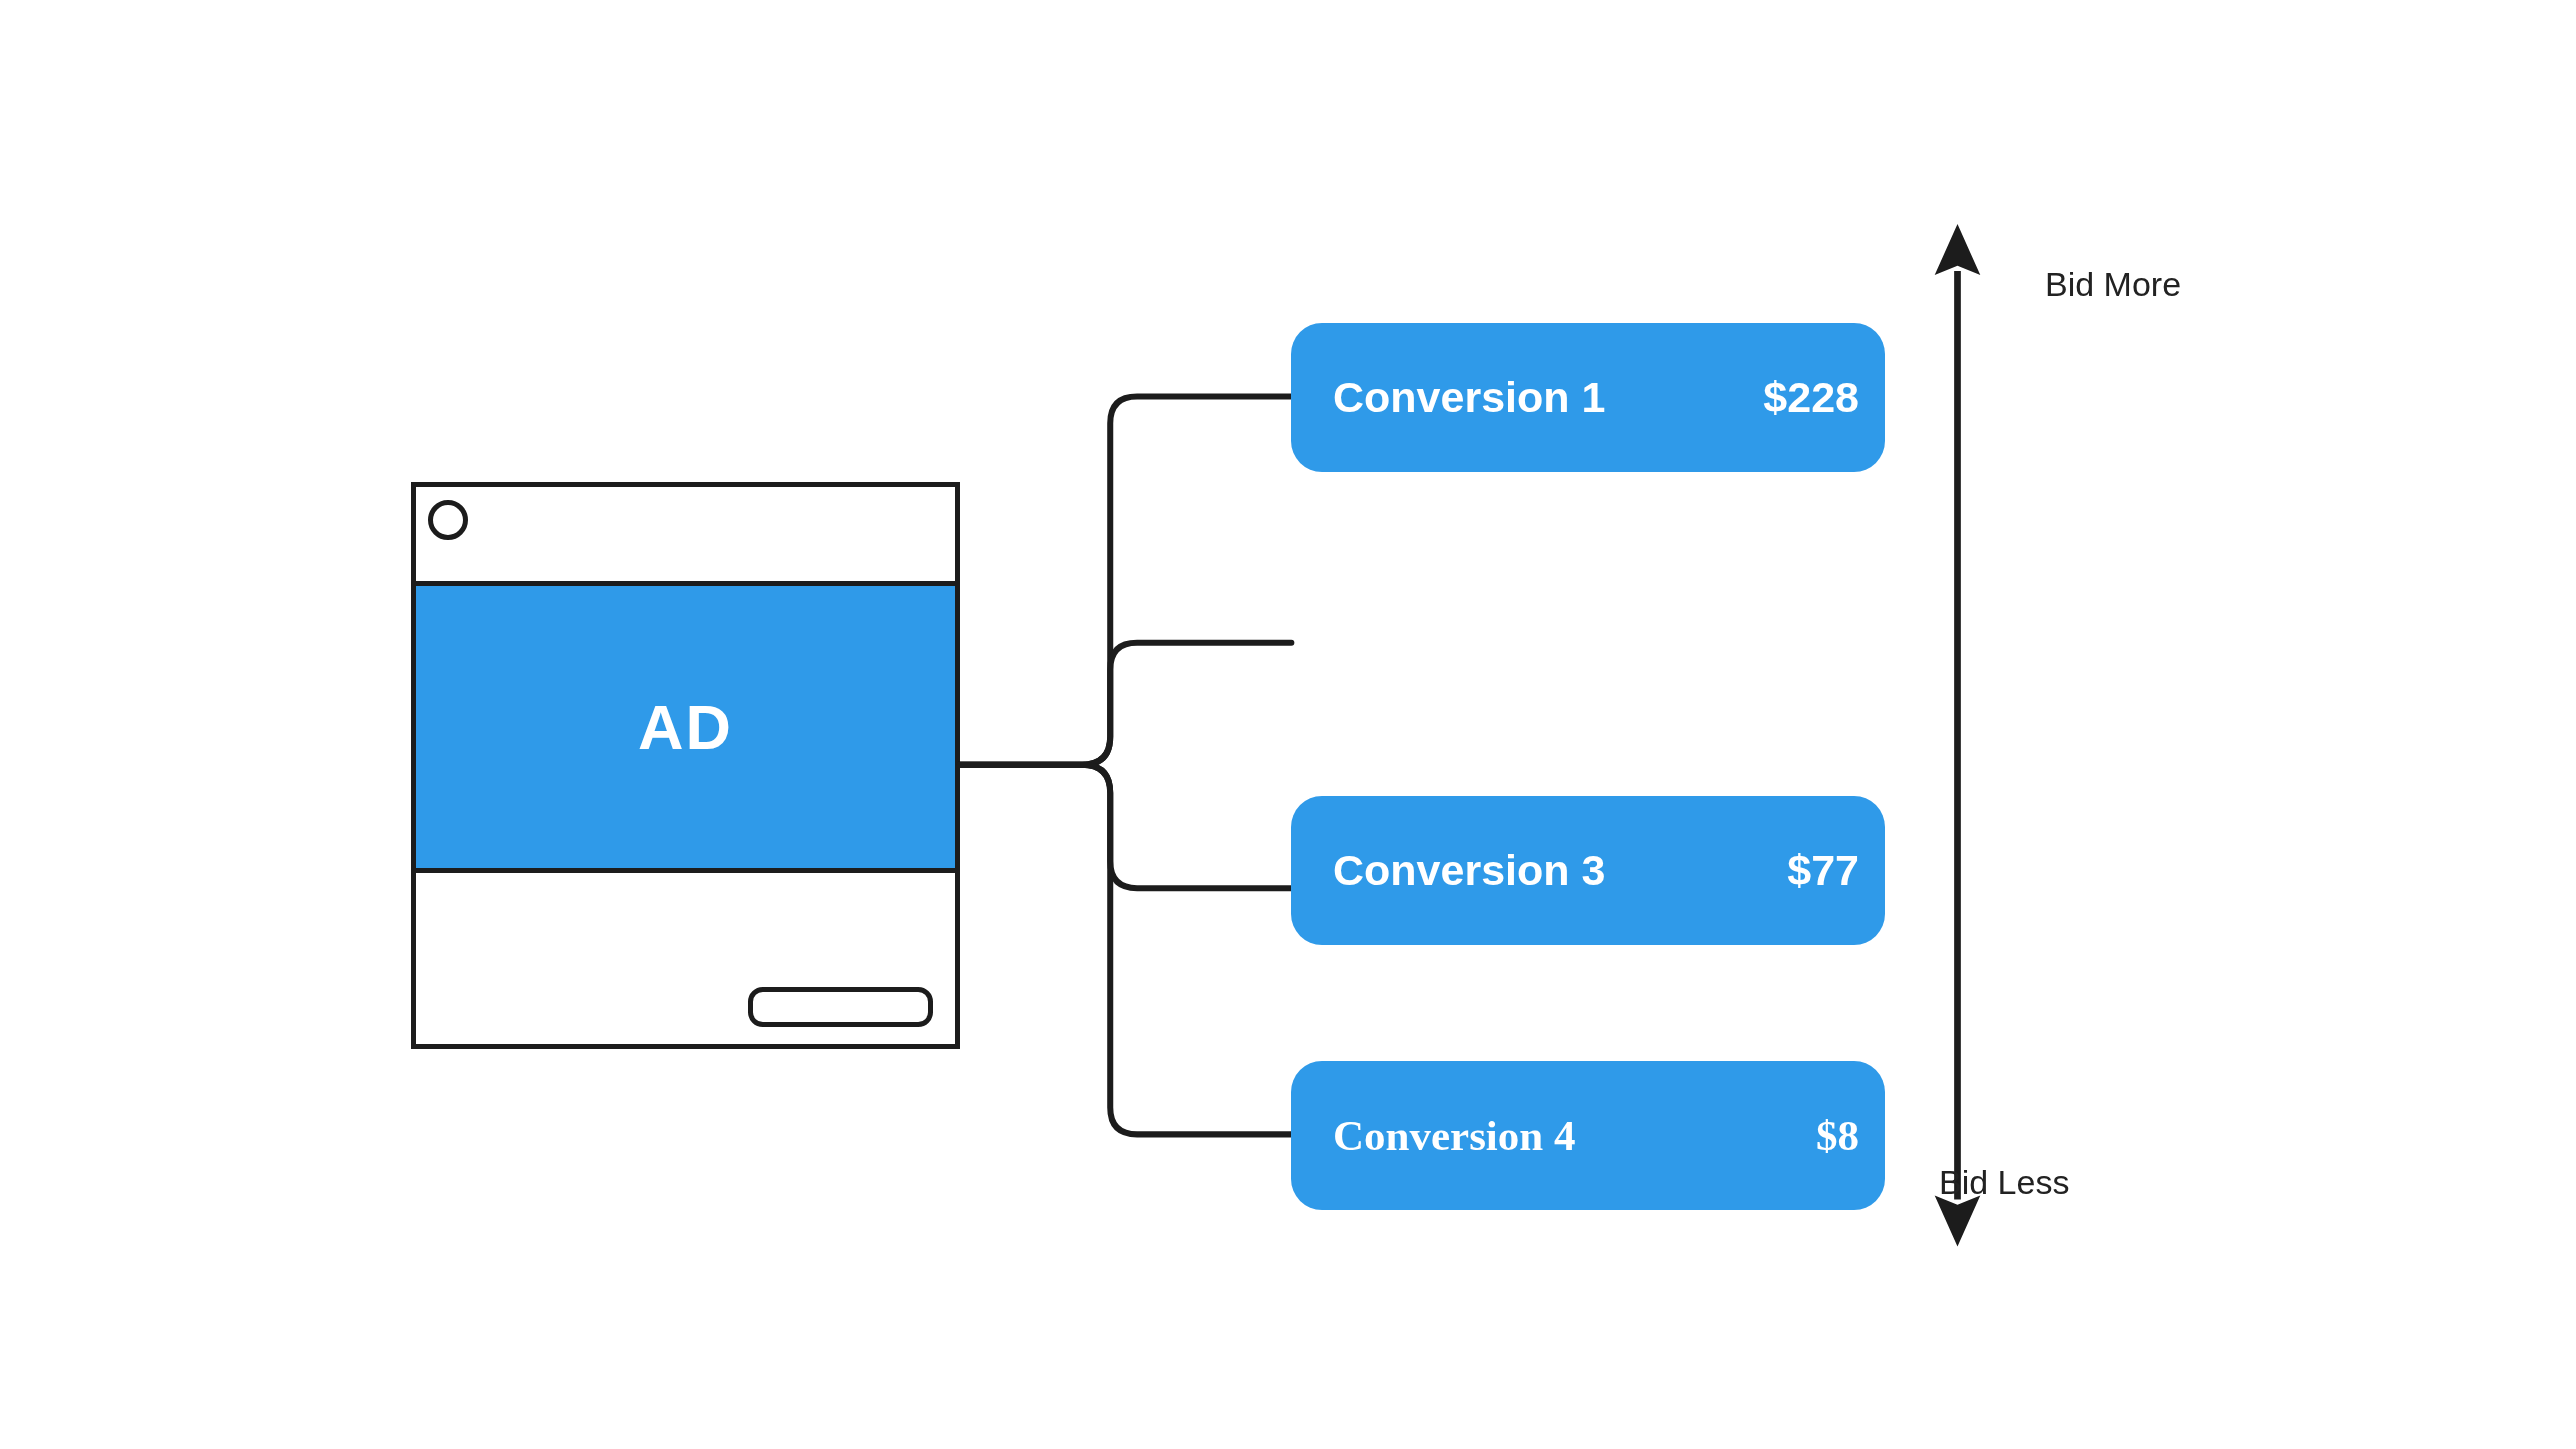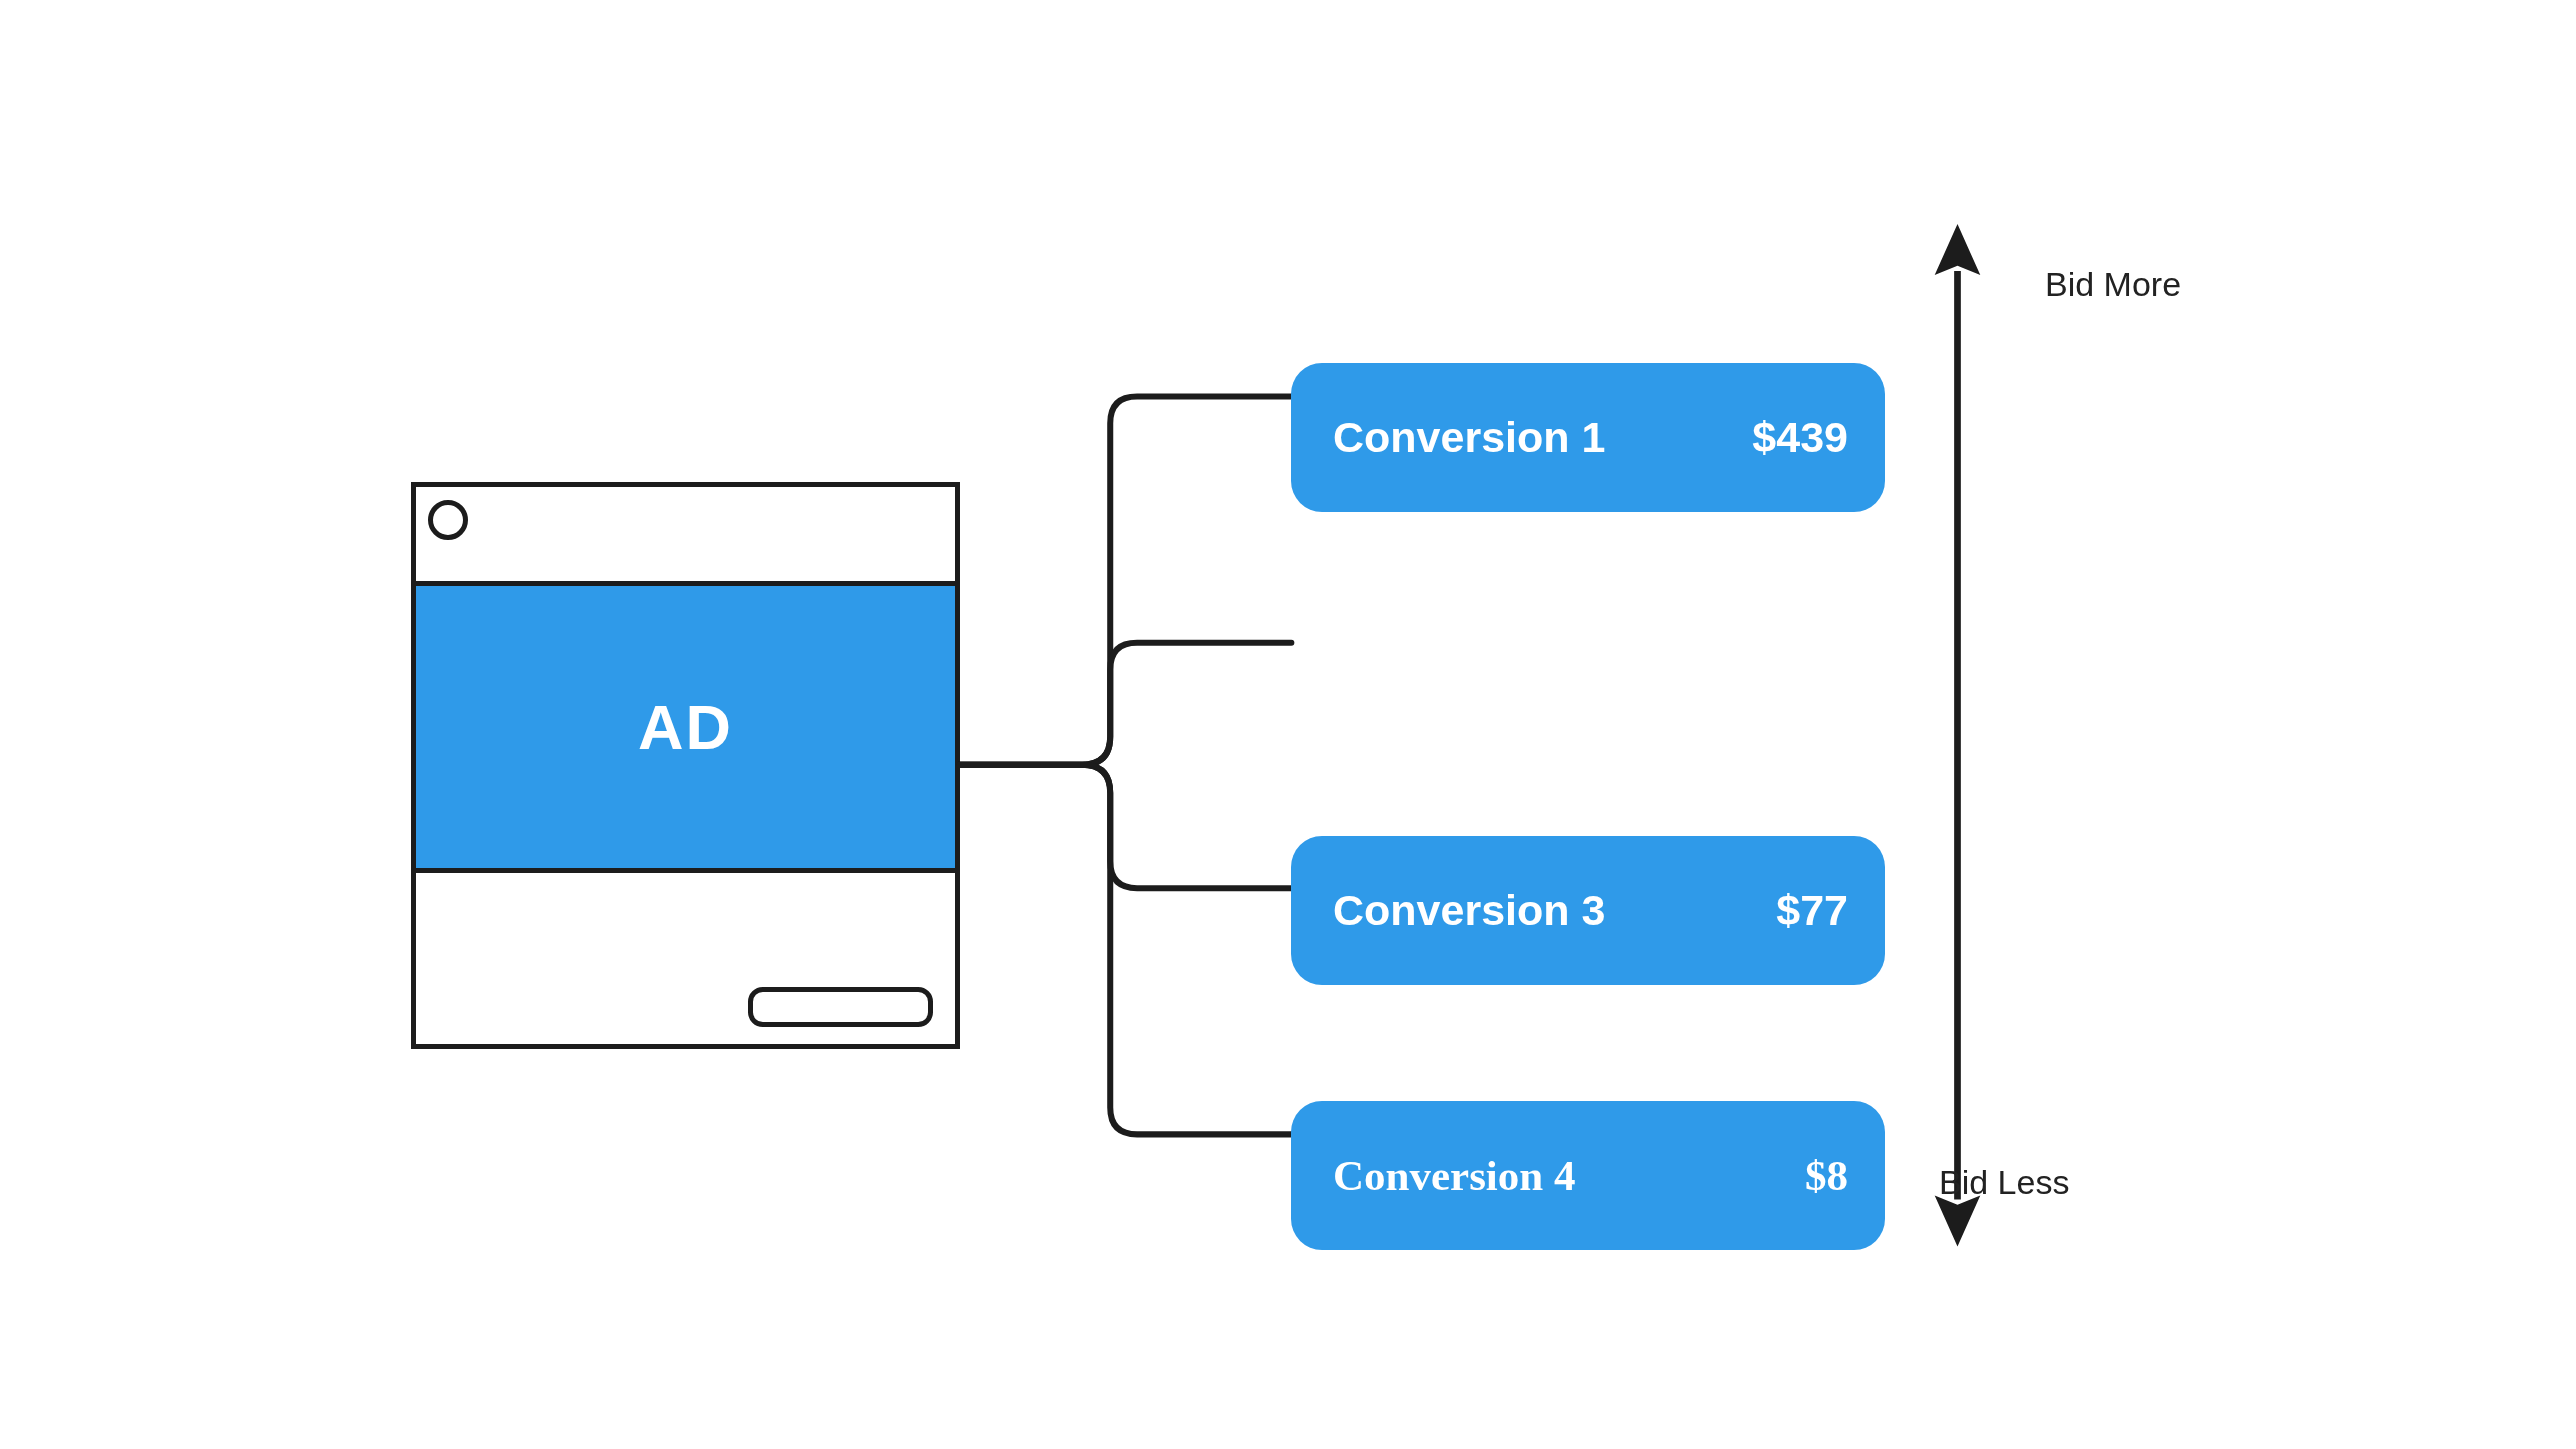--- a/index.html
+++ b/index.html
@@ -97,26 +97,25 @@
   
   .node {
     position: absolute;
     left: 1291px;
     width: 594px; height: 149px;
     background: var(--accent-blue);
     border-radius: 31px;
     display: flex;
     align-items: center;
     justify-content: space-between;
-    padding: 0 37px 0 42px;
+    padding: 0 26px 0 42px;
     color: var(--node-text);
     font-size: 43px;
     font-weight: bold;
     line-height: 1;
-    margin-top: 40px;
   }
   .node-1 { top: 323px; }
   .node-2 { top: 569px; }
   .node-3 { top: 796px; }
   .node-4 { top: 1061px; font-family: Liberation Serif, serif; }
 
   
   .bid-label {
     position: absolute;
     transform: translateY(-50%);
@@ -147,21 +146,21 @@
 
   <svg class="overlay-svg" viewBox="0 0 3840 2160" xmlns="http://www.w3.org/2000/svg" aria-hidden="true">
     <path class="connector" d="M1430 1140 H1613 Q1655 1140 1655 1098 V631 Q1655 591 1695 591 H1925"></path>
     <path class="connector" d="M1430 1140 H1613 Q1655 1140 1655 1098 V998 Q1655 958 1695 958 H1925"></path>
     <path class="connector" d="M1430 1140 H1613 Q1655 1140 1655 1182 V1284 Q1655 1324 1695 1324 H1925"></path>
     <path class="connector" d="M1430 1140 H1613 Q1655 1140 1655 1182 V1651 Q1655 1691 1695 1691 H1925"></path>
   </svg>
 
   <div class="node node-1">
     <span class="node-label">Conversion 1</span>
-    <span class="node-value">$439</span>
+    <span class="node-value">$228</span>
   </div>
   <div class="node node-3">
     <span class="node-label">Conversion 3</span>
     <span class="node-value">$77</span>
   </div>
   <div class="node node-4">
     <span class="node-label">Conversion 4</span>
     <span class="node-value">$8</span>
   </div>
 

